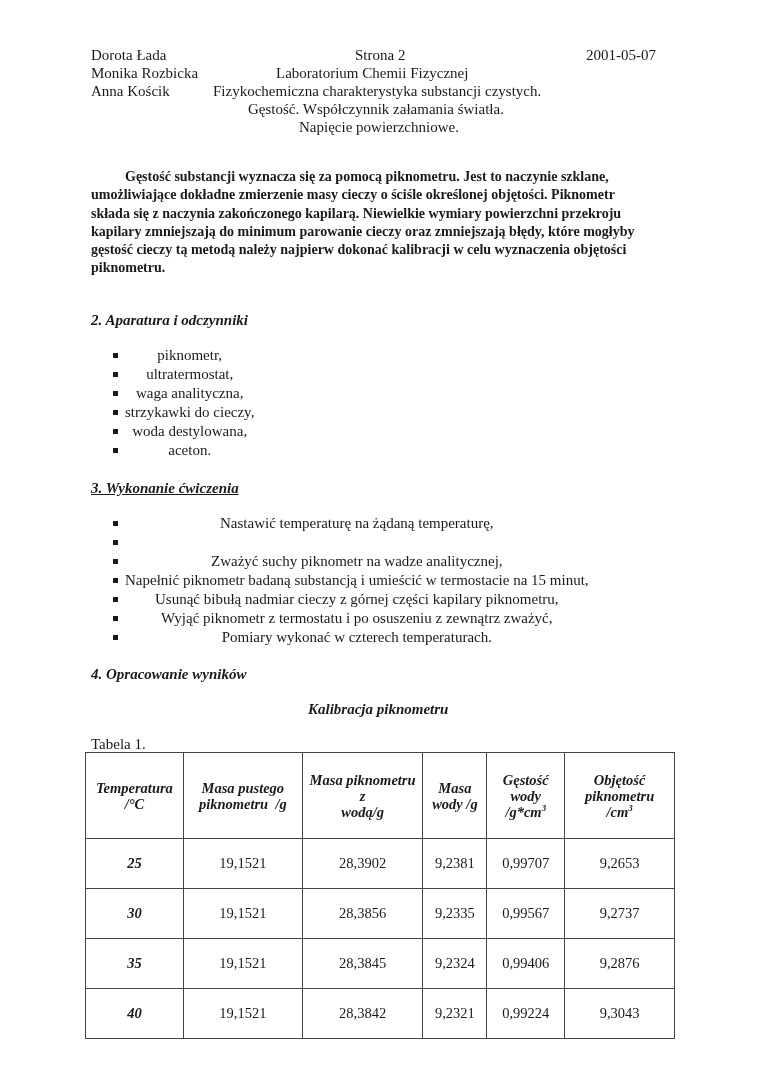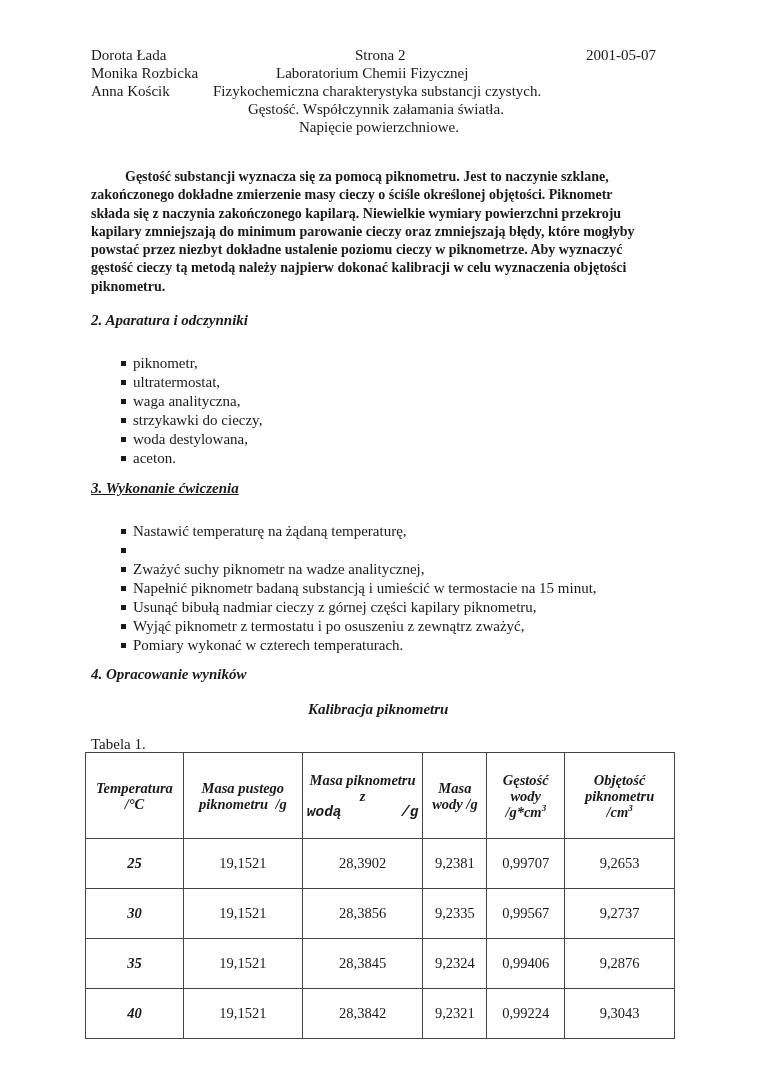--- a/index.html
+++ b/index.html
@@ -2,50 +2,49 @@
 <html><head>
 <meta charset="utf-8">
 <style>
   html, body { margin:0; padding:0; background:#ffffff; }
   body { width:760px; height:1075px; position:relative; overflow:hidden;
          font-family:"Liberation Serif", serif; color:#1a1a1a; font-size:15px; }
   .abs { position:absolute; white-space:nowrap; line-height:18px; }
   .para { position:absolute; left:91px; width:590px; line-height:18.3px; font-size:14px;font-weight:bold; }
   .para .line { display:block; white-space:nowrap; }
   .heading { position:absolute; left:91px; font-weight:bold; font-style:italic; line-height:18px; white-space:nowrap; }
-  .blist { position:absolute; left:113px; margin:8px; padding:0; list-style:none; }
+  .blist { position:absolute; left:113px; margin:0; padding:0; list-style:none;text-align:center; }
   .blist li { position:relative; padding-left:12px; line-height:19px; height:19px; white-space:nowrap; }
   .blist li .bullet { position:absolute; left:0; top:7px; width:5px; height:5px; background:#1a1a1a; }
   table.data { position:absolute; left:85px; top:752px; width:590px; border-collapse:collapse; font-size:14.5px; }
   table.data td, table.data th { border:1px solid #444; text-align:center; padding:16px 2px; }
   table.data th { font-weight:bold; font-style:italic; line-height:16px; height:53px; vertical-align:middle; }
   table.data td { line-height:17px; height:17px; }
   table.data td.temp { font-weight:bold; font-style:italic; }
   sup { font-size:9px; vertical-align:super; line-height:0; }
-  .woda-row { display:flex; justify-content:space-between; padding:0 2px;font-family:Liberation Mono, monospace; }
+  .woda-row { display:flex; justify-content:center; padding:0 2px; }
 </style>
 </head>
 <body>
 
 <div class="abs" style="left:91px; top:46px;">Dorota Łada</div>
 <div class="abs" style="left:91px; top:64px;">Monika Rozbicka</div>
 <div class="abs" style="left:91px; top:82px;">Anna Kościk</div>
 <div class="abs" style="left:355px; top:46px;">Strona 2</div>
 <div class="abs" style="left:586px; top:46px;">2001-05-07</div>
 <div class="abs" style="left:276px; top:64px;">Laboratorium Chemii Fizycznej</div>
 <div class="abs" style="left:213px; top:82px;">Fizykochemiczna charakterystyka substancji czystych.</div>
 <div class="abs" style="left:248px; top:100px;">Gęstość. Współczynnik załamania światła.</div>
 <div class="abs" style="left:299px; top:118px;">Napięcie powierzchniowe.</div>
 
 <div class="para" style="top:168px;">
   <span class="line" style="padding-left:34px;">Gęstość substancji wyznacza się za pomocą piknometru. Jest to naczynie szklane,</span>
-  <span class="line">zakończonego dokładne zmierzenie masy cieczy o ściśle określonej objętości. Piknometr</span>
+  <span class="line">umożliwiające dokładne zmierzenie masy cieczy o ściśle określonej objętości. Piknometr</span>
   <span class="line">składa się z naczynia zakończonego kapilarą. Niewielkie wymiary powierzchni przekroju</span>
   <span class="line">kapilary zmniejszają do minimum parowanie cieczy oraz zmniejszają błędy, które mogłyby</span>
-  <span class="line">powstać przez niezbyt dokładne ustalenie poziomu cieczy w piknometrze. Aby wyznaczyć</span>
   <span class="line">gęstość cieczy tą metodą należy najpierw dokonać kalibracji w celu wyznaczenia objętości</span>
   <span class="line">piknometru.</span>
 </div>
 
 <div class="heading" style="top:311px;">2. Aparatura i odczynniki</div>
 <ul class="blist" style="top:346px;">
   <li><span class="bullet"></span><span>piknometr,</span></li>
   <li><span class="bullet"></span><span>ultratermostat,</span></li>
   <li><span class="bullet"></span><span>waga analityczna,</span></li>
   <li><span class="bullet"></span><span>strzykawki do cieczy,</span></li>

